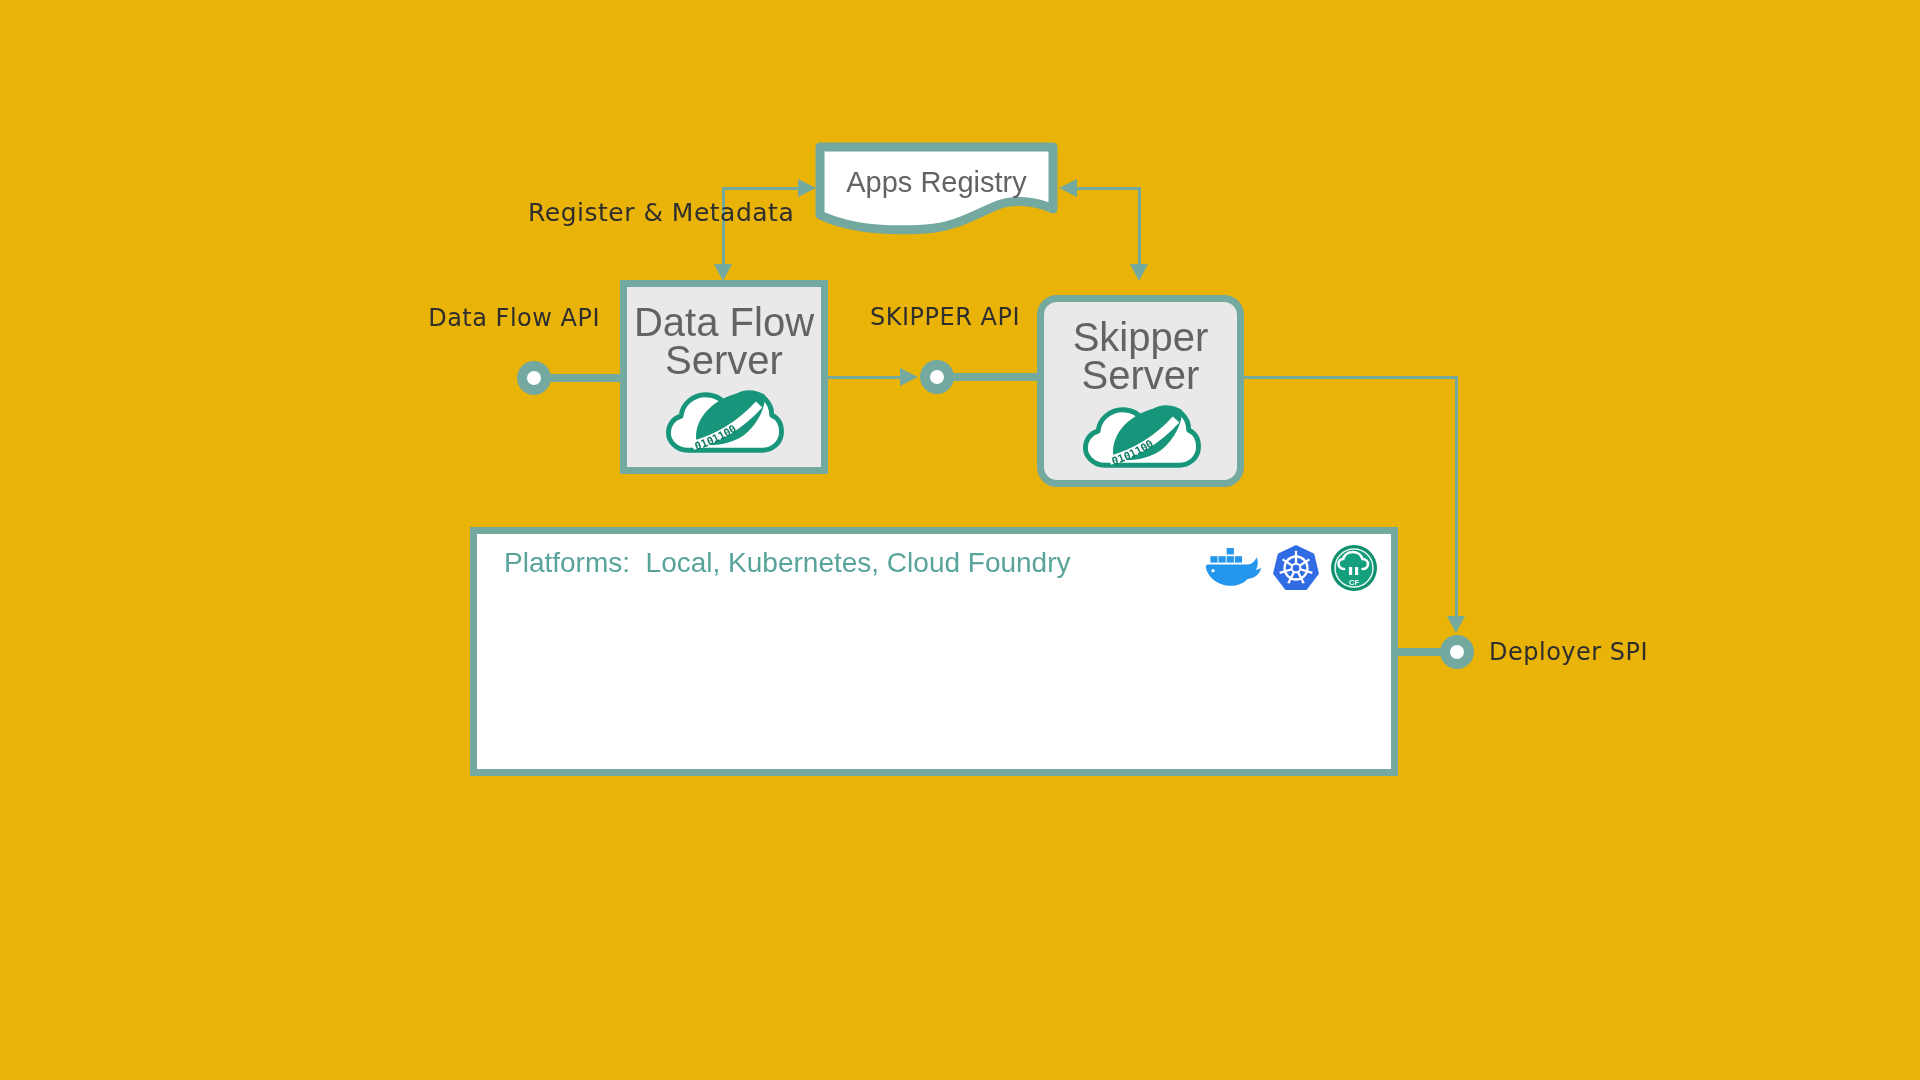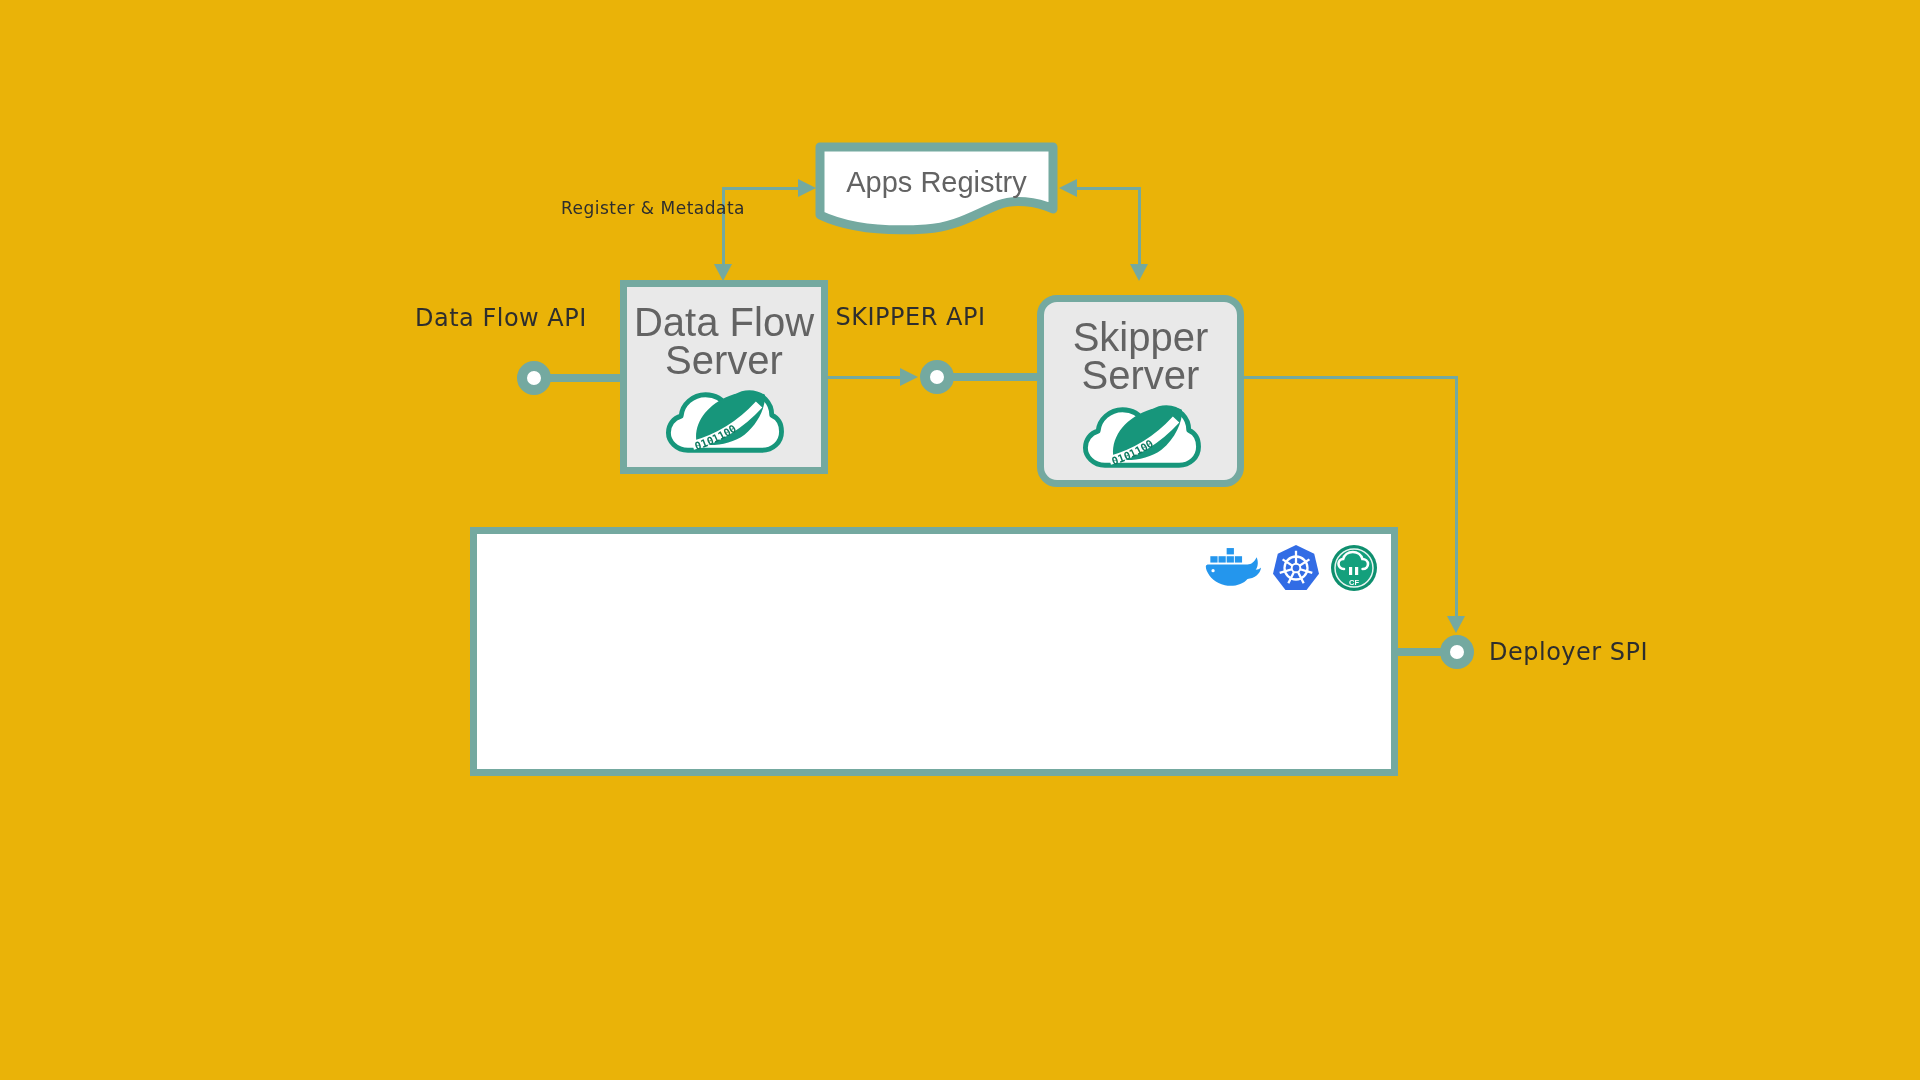--- a/index.html
+++ b/index.html
@@ -48,48 +48,48 @@
 
   <svg id="apps-registry" viewBox="0 0 257 104" xmlns="http://www.w3.org/2000/svg">
     <path d="M 12,8 H 245 V 70 C 228,62 206,60 190,66 C 165,76 148,88 118,90 C 88,92 46,92 12,76 Z" fill="#ffffff" stroke="#74a9a0" stroke-width="9" stroke-linejoin="round"></path>
   </svg>
   <div id="apps-registry-label">Apps Registry</div>
 
   <div class="hline" style="left:722px;top:187px;width:78px;height:3px;"></div>
   <div class="arrow-right" style="left:798px;top:179px;"></div>
   <div class="vline" style="left:722px;top:187px;width:3px;height:77px;"></div>
   <div class="arrow-down" style="left:714px;top:264px;"></div>
-  <div class="hand" style="left:528px;top:198px;width:250px;text-align:center;font-size:17px;">Register &amp; Metadata</div>
+  <div class="hand" style="left:528px;top:198px;width:250px;text-align:center;font-size:25px;">Register &amp; Metadata</div>
 
   <div class="arrow-left" style="left:1059px;top:179px;"></div>
   <div class="hline" style="left:1077px;top:187px;width:64px;height:3px;"></div>
   <div class="vline" style="left:1138px;top:187px;width:3px;height:77px;"></div>
   <div class="arrow-down" style="left:1130px;top:264px;"></div>
 
-  <div class="hand" style="left:415px;top:304px;width:185px;text-align:left;">Data Flow API</div>
+  <div class="hand" style="left:415px;top:304px;width:185px;text-align:right;">Data Flow API</div>
   <div class="ring" style="left:517px;top:361px;"></div>
   <div class="hline" style="left:549px;top:374px;width:71px;height:8px;"></div>
 
   <div class="server-box" style="left:620px;top:280px;width:208px;height:194px;">
     <div class="server-title">
       <span>Data Flow</span><br>
       <span>Server</span>
     </div>
     <svg class="server-logo" width="122" height="78" viewBox="0 0 124 80" xmlns="http://www.w3.org/2000/svg">
       <path d="M25,69 C13,69 5,60 5,51 C5,43 10,36 18,34 C19,22 30,12 43,12 C53,12 61,17 65,25 C69,16 78,10 88,10 C101,10 111,20 111,33 C118,36 121,43 121,50 C121,61 112,69 101,69 Z" fill="#ffffff" stroke="#17967b" stroke-width="5" stroke-linejoin="round"></path>
       <path d="M34,62 C30,42 44,22 68,13 C80,8 96,8 104,12 C105,24 97,42 83,53 C70,63 48,66 34,62 Z" fill="#17967b"></path>
       <path d="M30,64 C52,58 76,46 98,22" stroke="#ffffff" stroke-width="9" fill="none"></path>
       <path id="digit-path-1" d="M30,70 C52,63 78,52 100,27" fill="none"></path>
       <text font-size="11" font-weight="bold" fill="#0e7a60" font-family="DejaVu Sans Mono, monospace">
         <textPath href="#digit-path-1" startOffset="4">0101100</textPath>
       </text>
     </svg>
   </div>
 
-  <div class="hand" style="left:823px;top:303px;width:175px;text-align:center;">SKIPPER API</div>
+  <div class="hand" style="left:845px;top:303px;width:175px;text-align:right;">SKIPPER API</div>
   <div class="hline" style="left:828px;top:376px;width:73px;height:3px;"></div>
   <div class="arrow-right" style="left:900px;top:368px;"></div>
   <div class="ring" style="left:920px;top:360px;"></div>
   <div class="hline" style="left:953px;top:373px;width:84px;height:8px;"></div>
 
   <div class="server-box" style="left:1037px;top:295px;width:207px;height:192px;border-radius:20px;">
     <div class="server-title">
       <span>Skipper</span><br>
       <span>Server</span>
     </div>
@@ -105,20 +105,23 @@
   </div>
 
   <div class="hline" style="left:1244px;top:376px;width:214px;height:3px;"></div>
   <div class="vline" style="left:1455px;top:376px;width:3px;height:240px;"></div>
   <div class="arrow-down" style="left:1447px;top:616px;"></div>
   <div class="ring" style="left:1440px;top:635px;"></div>
   <div class="hline" style="left:1395px;top:648px;width:47px;height:8px;"></div>
   <div class="hand" style="left:1489px;top:638px;">Deployer SPI</div>
 
   <div id="platforms-box">
+    <div id="platforms-title">
+      <span>Platforms:</span>&nbsp;&nbsp;<span>Local, Kubernetes, Cloud Foundry</span>
+    </div>
     <div id="platform-icons">
 
       <svg width="58" height="42" viewBox="0 0 64 46" xmlns="http://www.w3.org/2000/svg">
         <g fill="#2496ed">
           <rect x="25" y="1" width="8" height="7"></rect>
           <rect x="7" y="10" width="8" height="7"></rect>
           <rect x="16" y="10" width="8" height="7"></rect>
           <rect x="25" y="10" width="8" height="7"></rect>
           <rect x="34" y="10" width="8" height="7"></rect>
           <path d="M2,21 C2,19.5 3.5,19 5,19 L48,19 C52,19 56,16 58,11 C60,15 60,21 57,25 C59,25 61.5,24 63,22.5 C62,30 55,35 48,35 C43,41 33,44 23,42 C13,40 6,33 3,26 C2.3,24.3 2,22.5 2,21 Z"></path>

